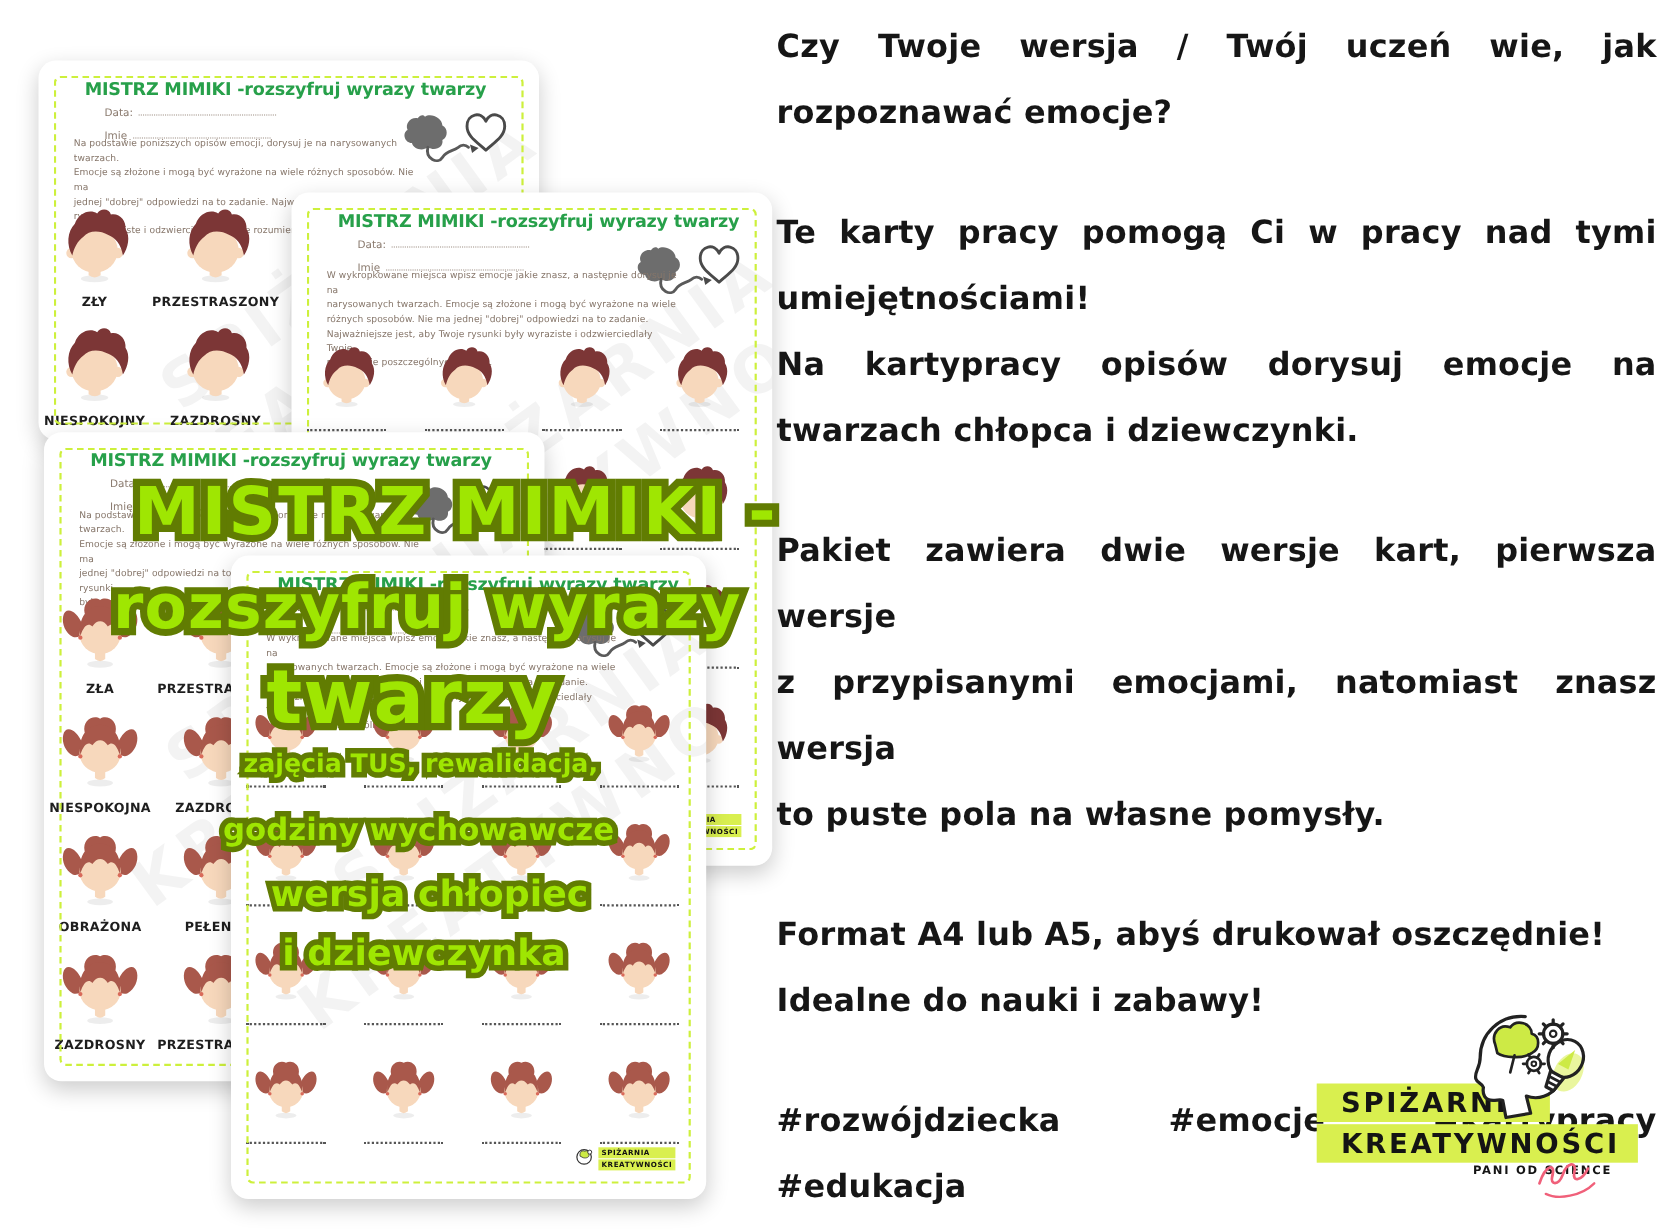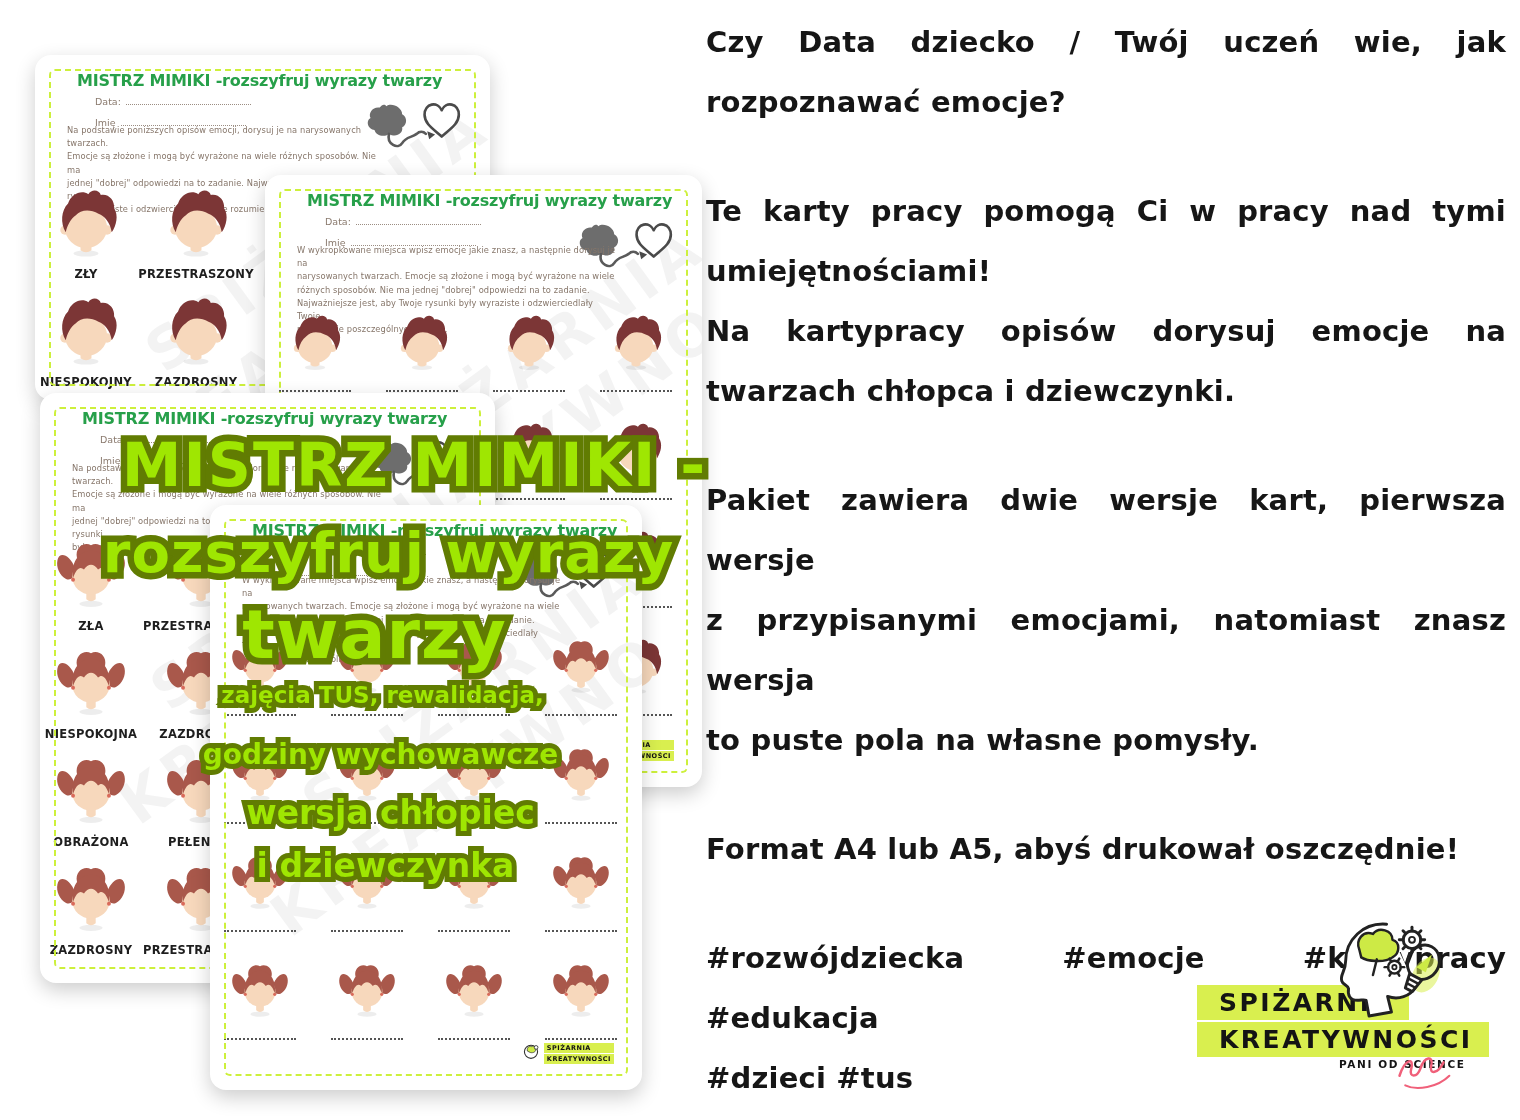--- a/index.html
+++ b/index.html
@@ -950,38 +950,41 @@
         <div class="ovline ov2 "><span class="stk">twarzy</span><span class="fil">twarzy</span></div>
         <div class="ovline ov3 ovsm"><span class="stk">zajęcia TUS, rewalidacja,</span><span class="fil">zajęcia TUS, rewalidacja,</span></div>
         <div class="ovline ov4 ovsm"><span class="stk">godziny wychowawcze</span><span class="fil">godziny wychowawcze</span></div>
         <div class="ovline ov5 ovsm"><span class="stk">wersja  chłopiec</span><span class="fil">wersja  chłopiec</span></div>
         <div class="ovline ov6 ovsm"><span class="stk">i dziewczynka</span><span class="fil">i dziewczynka</span></div>
       </div>
   </div>
 
   <div class="right-panel" id="rightPanel">
       <div class="rp-para">
-        <div class="rp-line just">Czy Data dziecko / Twój uczeń wie, jak</div>
+        <div class="rp-line just">Czy Twoje wersja / Twój uczeń wie, jak</div>
         <div class="rp-line">rozpoznawać emocje?</div>
       </div>
       <div class="rp-para gap">
         <div class="rp-line just">Te karty pracy pomogą Ci w pracy nad tymi</div>
         <div class="rp-line">umiejętnościami!</div>
       </div>
       <div class="rp-para">
         <div class="rp-line just">Na kartypracy opisów dorysuj emocje na</div>
         <div class="rp-line">twarzach chłopca i dziewczynki.</div>
       </div>
       <div class="rp-para gap">
         <div class="rp-line just">Pakiet zawiera dwie wersje kart, pierwsza wersje</div>
         <div class="rp-line just">z przypisanymi emocjami, natomiast znasz wersja</div>
         <div class="rp-line">to puste pola na własne pomysły.</div>
       </div>
       <div class="rp-para gap">
         <div class="rp-line">Format A4 lub A5, abyś drukował oszczędnie!</div>
+      </div>
+      <div class="rp-para">
+        <div class="rp-line">Idealne do nauki i zabawy!</div>
       </div>
       <div class="rp-para gap">
         <div class="rp-line just">#rozwójdziecka #emocje #kartypracy #edukacja</div>
         <div class="rp-line">#dzieci #tus</div>
       </div>
     </div>
 
   <div class="brand">
     <div class="brand-head">
       <svg viewBox="0 0 125 112" width="122" height="112">

